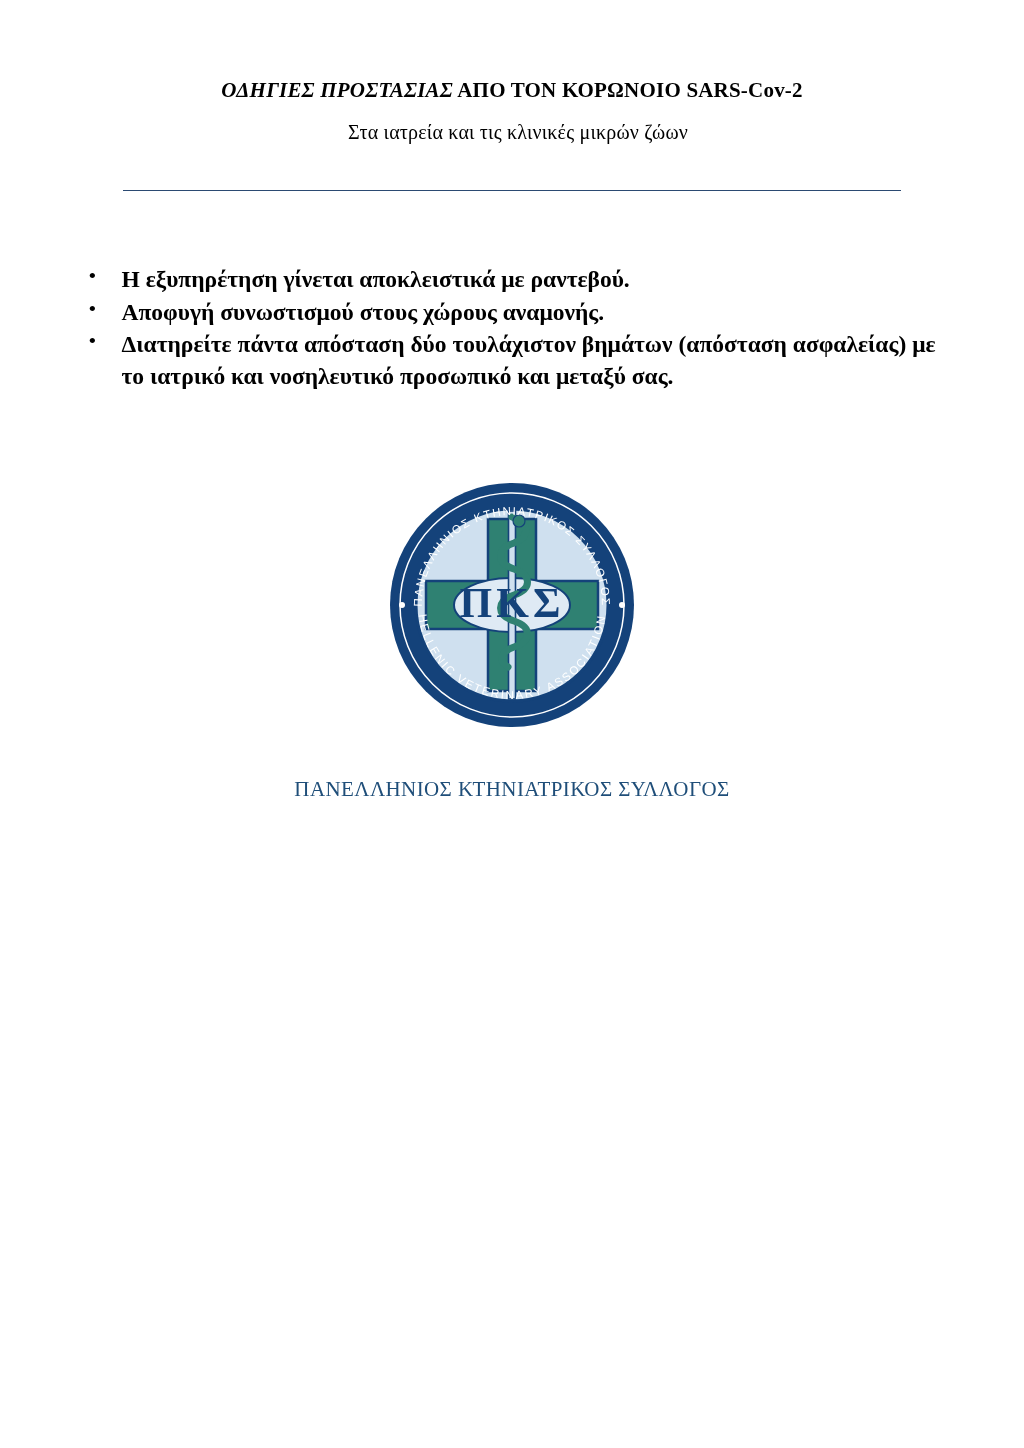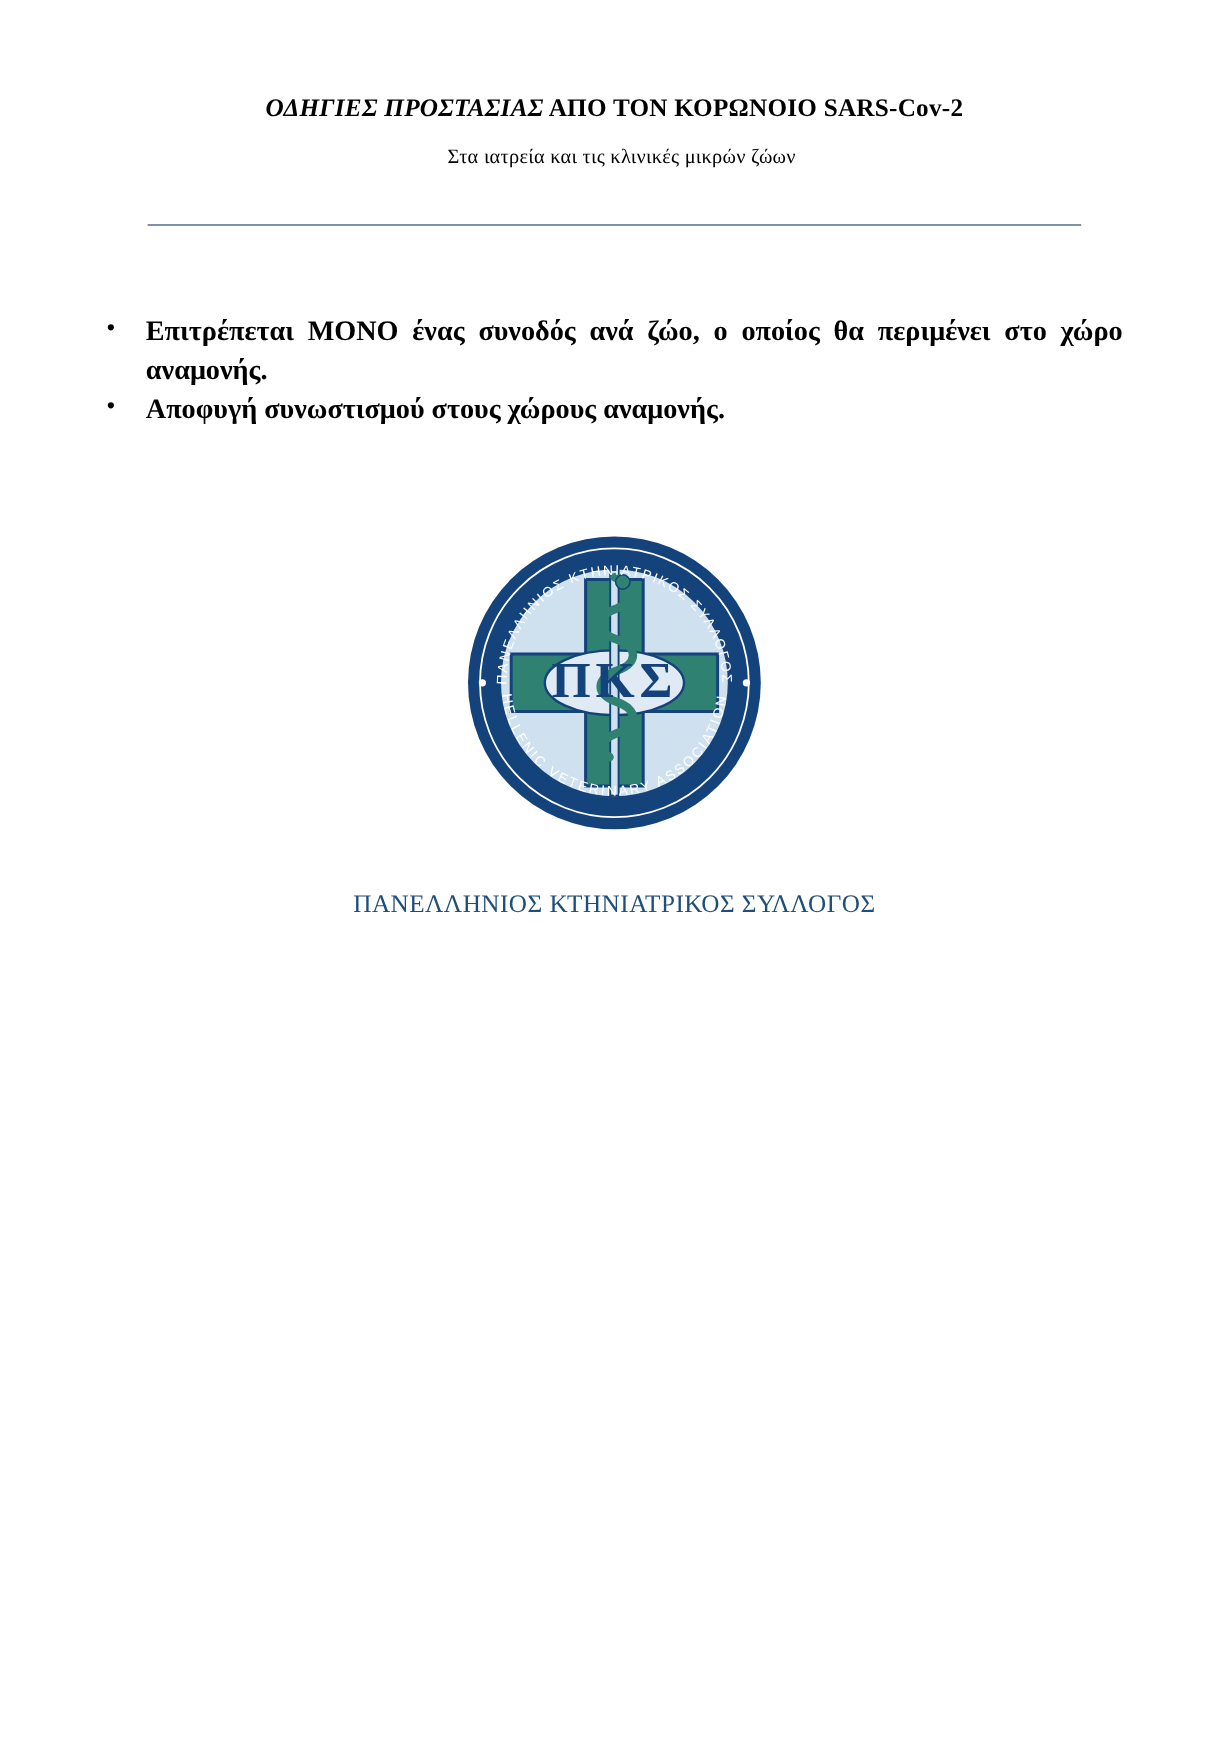--- a/index.html
+++ b/index.html
@@ -29,21 +29,21 @@
   .title {
     font-size: 21px;
     font-weight: bold;
     letter-spacing: 0.2px;
     line-height: 1.2;
   }
   .title .ital {
     font-style: italic;
   }
   .subtitle {
-    font-size: 17px;
+    font-size: 20px;
     margin-top: 18px;
     letter-spacing: 0.2px;
     margin-left: 12px;
   }
   .divider-wrap {
     margin-top: 46px;
     display: flex;
     justify-content: center;
   }
   .divider {
@@ -114,22 +114,23 @@
       <span class="ital">ΟΔΗΓΙΕΣ  ΠΡΟΣΤΑΣΙΑΣ</span><span> ΑΠΟ ΤΟΝ ΚΟΡΩΝΟΙΟ SARS-Cov-2</span>
     </div>
     <div class="subtitle">Στα ιατρεία και τις κλινικές μικρών ζώων</div>
   </div>
 
   <div class="divider-wrap">
     <div class="divider"></div>
   </div>
 
   <ul class="points">
-    <li class="gap-1">Επιτρέπεται ΜΟΝΟ ένας συνοδός ανά ζώο, ο οποίος θα περιμένει στο χώρο αναμονής.</li>
+    <li class="gap-sm">Η εξυπηρέτηση γίνεται αποκλειστικά με ραντεβού.</li>
     <li class="gap-2">Αποφυγή συνωστισμού στους χώρους αναμονής.</li>
+    <li class="gap-3">Διατηρείτε πάντα απόσταση δύο τουλάχιστον βημάτων (απόσταση ασφαλείας) με το ιατρικό και νοσηλευτικό προσωπικό και μεταξύ σας.</li>
   </ul>
 
   <div class="logo-wrap">
     <div class="logo">
       <svg width="248" height="248" viewBox="0 0 248 248" xmlns="http://www.w3.org/2000/svg">
         <defs>
           <path id="ringTop" d="M 34,124 A 90,90 0 0 1 214,124"></path>
           <path id="ringBottom" d="M 30,124 A 94,94 0 0 0 218,124"></path>
         </defs>
 

